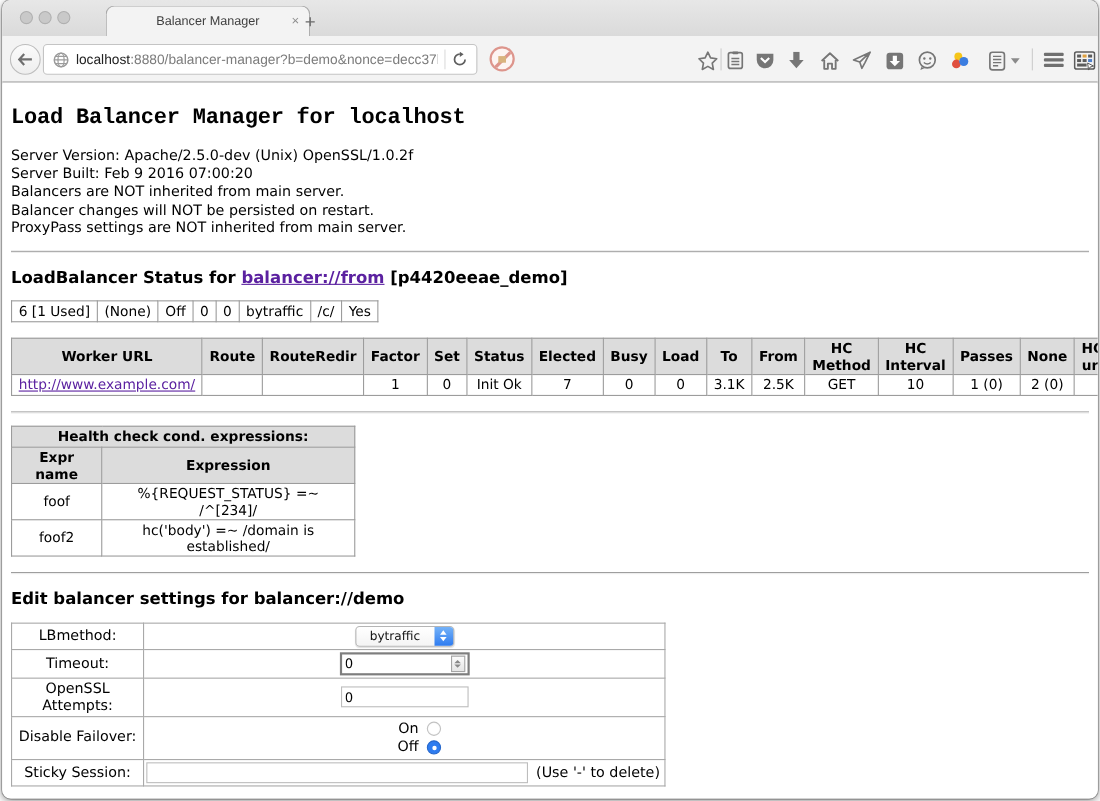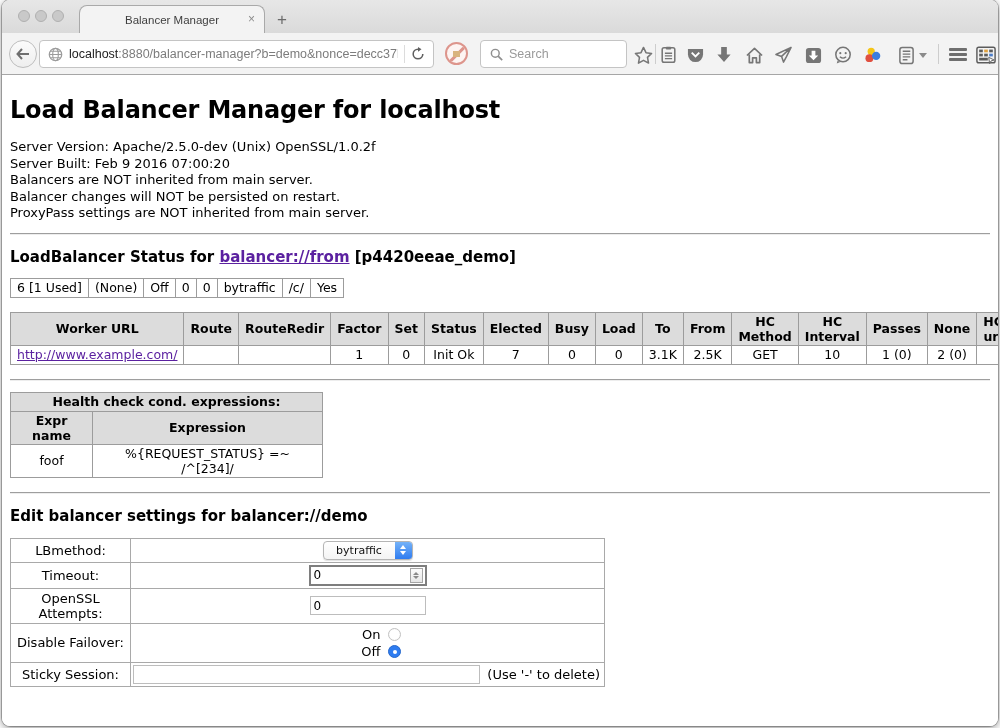--- a/index.html
+++ b/index.html
@@ -5,21 +5,21 @@
   * { box-sizing: border-box; margin: 0; padding: 0; }
   html,body { width:1000px; height:728px; background:#fff; font-family:"Liberation Sans", sans-serif; }
   .window { position:absolute; left:2px; top:0; width:996px; height:726px;
     border-radius:8px; box-shadow:0 2px 8px rgba(0,0,0,.45), 0 0 0 1px rgba(0,0,0,.25);
     overflow:hidden; background:#fff; }
 
   
   .titlebar { position:relative; height:33px; background:linear-gradient(#e7e7e7,#dadada); }
   .dot { position:absolute; top:10px; width:12px; height:12px; border-radius:50%;
     background:#c9c9c9; border:1px solid #b0b0b0; }
-  .tab { position:absolute; left:77px; bottom:0; width:186px; height:28px;
+  .tab { position:absolute; left:94px; bottom:0; width:186px; height:28px;
     background:#f3f3f3; border:1px solid #a9a9a9; border-bottom:none;
     border-radius:8px 8px 0 0; display:flex; align-items:center; justify-content:center; }
   .tab-title { font-size:11.5px; color:#3f3f3f; }
   .tab-close { position:absolute; right:9px; top:7px; font-size:12px; color:#8d8d8d; line-height:12px; cursor:default; }
   .newtab { position:absolute; left:275px; bottom:3px; font-size:17px; color:#6b6b6b; }
 
   
   .nav { position:relative; height:42px; background:#f3f3f3; border-bottom:1px solid #a6a6a6; }
   .back-btn { position:absolute; left:7px; top:7px; width:28px; height:28px; border-radius:50%;
     border:1px solid #bdbdbd; background:linear-gradient(#fbfbfb,#eee);
@@ -45,21 +45,21 @@
   .tool-ico { position:absolute; top:12px; width:20px; height:20px; display:flex; align-items:center; justify-content:center; }
   .vsep { position:absolute; top:11px; width:1px; height:20px; background:#cdcdcd; }
   .burger { position:absolute; left:947px; top:15px; width:18px; }
   .burger div { height:2.5px; background:#6f6f6f; margin-bottom:2.5px; border-radius:1px; }
   .caret-down { width:0; height:0; border-left:4px solid transparent; border-right:4px solid transparent;
     border-top:5px solid #8a8a8a; }
 
   
   .content { position:absolute; top:76px; left:0; right:0; bottom:0; background:#fff;
     padding:0 8px; overflow:hidden; font-family:"DejaVu Sans", sans-serif; color:#000; }
-  h1 { font-size:24px; margin:20px 0 15px; letter-spacing:-.2px; }
+  h1 { font-size:20px; margin:20px 0 15px; letter-spacing:-.2px;font-family:Liberation Mono, monospace; }
   .info { font-size:13px; line-height:16.5px; }
   hr { border:0; border-top:1px solid #9e9e9e; border-bottom:1px solid #ededed; margin:11px 0; }
   h3 { font-size:15px; margin:13px 0 12px; }
   a.vlink { color:#5b21a0; text-decoration:underline; }
   table.grid { border-collapse:collapse; font-size:12.5px; margin:0 0 14px; }
   table.grid th, table.grid td { border:1px solid #9c9c9c; padding:1px 6px; text-align:center; height:19px; }
   table.grid th { background:#dcdcdc; font-weight:bold; }
   table.grid td.l { text-align:left; }
 
   
@@ -125,27 +125,20 @@
       </div>
       <span class="url-sep"></span>
       <svg class="reload" width="14" height="14" viewBox="0 0 16 16">
         <path d="M13.5 8 A5.5 5.5 0 1 1 8 2.5" fill="none" stroke="#5f5f5f" stroke-width="1.8"></path>
         <path d="M8 0 L12 2.7 L8 5.4 Z" fill="#5f5f5f"></path>
       </svg>
     </div>
 
     <div class="shield"></div>
 
-    <div class="searchbar">
-      <svg width="13" height="13" viewBox="0 0 16 16" style="margin:0 6px 0 9px">
-        <circle cx="6.5" cy="6.5" r="4.8" fill="none" stroke="#8f8f8f" stroke-width="1.8"></circle>
-        <path d="M10 10 L15 15" stroke="#8f8f8f" stroke-width="2"></path>
-      </svg>
-      <input placeholder="Search" style="">
-    </div>
 
     <div class="tool-ico" style="left:631px">
       <svg width="19" height="19" viewBox="0 0 20 20">
           <path d="M10 1.5 L12.6 7 L18.5 7.8 L14.2 12 L15.3 18 L10 15.1 L4.7 18 L5.8 12 L1.5 7.8 L7.4 7 Z" fill="none" stroke="#767676" stroke-width="1.6" stroke-linejoin="round"></path>
         </svg>
     </div>
     <div class="vsep" style="left:653px"></div>
     <div class="tool-ico" style="left:656px">
       <svg width="17" height="18" viewBox="0 0 18 20">
           <rect x="2" y="2" width="14" height="16" rx="2" fill="none" stroke="#767676" stroke-width="1.7"></rect>
@@ -307,20 +300,24 @@
         <th colspan="2" style="width:312px">Health check cond. expressions:</th>
       </tr>
       <tr>
         <th style="width:82px">Expr name</th>
         <th style="width:230px">Expression</th>
       </tr>
       <tr>
         <td>foof</td>
         <td>%{REQUEST_STATUS} =~ /^[234]/</td>
       </tr>
+      <tr>
+        <td>foof2</td>
+        <td>hc('body') =~ /domain is established/</td>
+      </tr>
     </tbody>
       </table>
 
     <hr>
 
     <h3>Edit balancer settings for balancer://demo</h3>
 
     <table class="form">
       <tbody>
           <tr>

